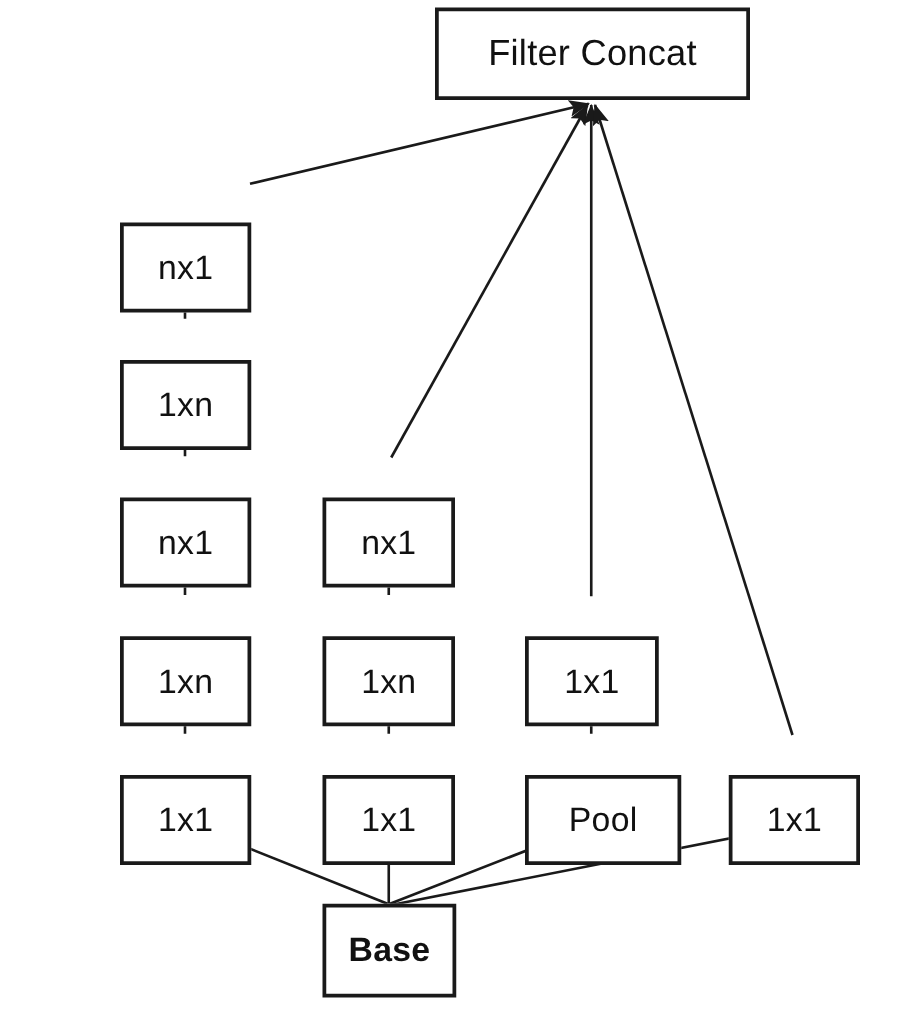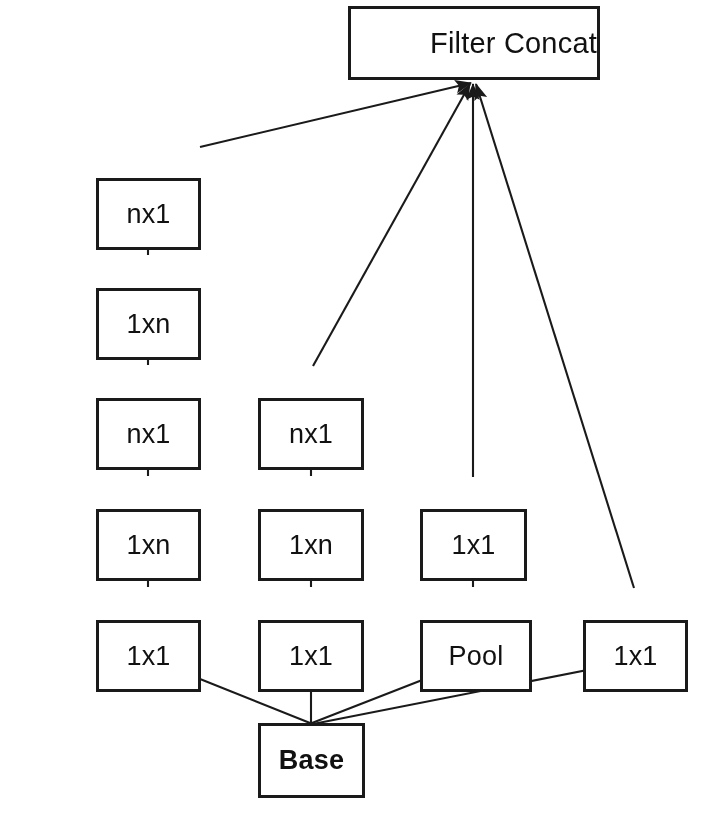--- a/index.html
+++ b/index.html
@@ -36,21 +36,20 @@
     line-height: 1;
     letter-spacing: 0.2px;
     z-index: 2;
   }
   .node-label {
     display: block;
     white-space: nowrap;
   }
   .node.concat {
     font-size: 29px;
-    justify-content: flex-end;
   }
   .node.op {
     font-size: 27px;
     margin-top: 32px;
   }
   .node.base {
     font-size: 27px;
   }
 </style>
 </head>
@@ -107,21 +106,21 @@
       </div>
       <div class="node op" style="left: 258px; top: 477px; width: 106px; height: 72px; border-color: rgb(26, 26, 26); color: rgb(17, 17, 17);">
         <span class="node-label">1xn</span>
       </div>
       <div class="node op" style="left: 258px; top: 588px; width: 106px; height: 72px; border-color: rgb(26, 26, 26); color: rgb(17, 17, 17);">
         <span class="node-label">1x1</span>
       </div>
       <div class="node op" style="left: 420px; top: 477px; width: 107px; height: 72px; border-color: rgb(26, 26, 26); color: rgb(17, 17, 17);">
         <span class="node-label">1x1</span>
       </div>
-      <div class="node op" style="left: 420px; top: 588px; width: 112px; height: 72px; border-color: rgb(26, 26, 26); color: rgb(17, 17, 17);">
+      <div class="node op" style="left: 420px; top: 588px; width: 125px; height: 72px; border-color: rgb(26, 26, 26); color: rgb(17, 17, 17);">
         <span class="node-label">Pool</span>
       </div>
       <div class="node op" style="left: 583px; top: 588px; width: 105px; height: 72px; border-color: rgb(26, 26, 26); color: rgb(17, 17, 17);">
         <span class="node-label">1x1</span>
       </div>
       <div class="node base" style="left: 258px; top: 723px; width: 107px; height: 75px; border-color: rgb(26, 26, 26); color: rgb(17, 17, 17); font-weight: bold;">
         <span class="node-label">Base</span>
       </div>
     </div>
 

